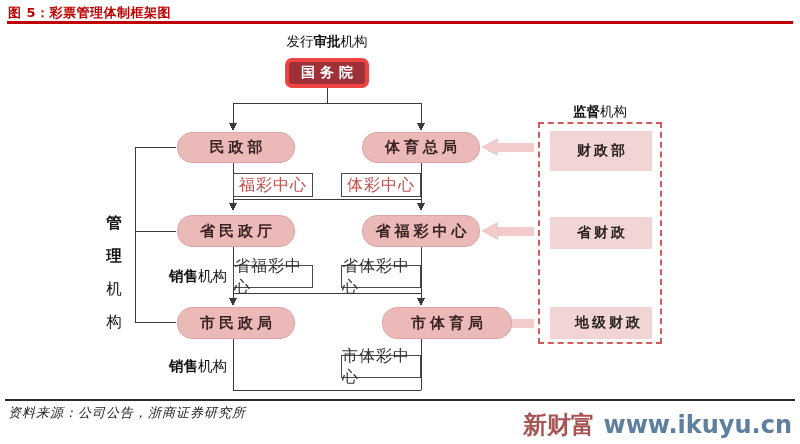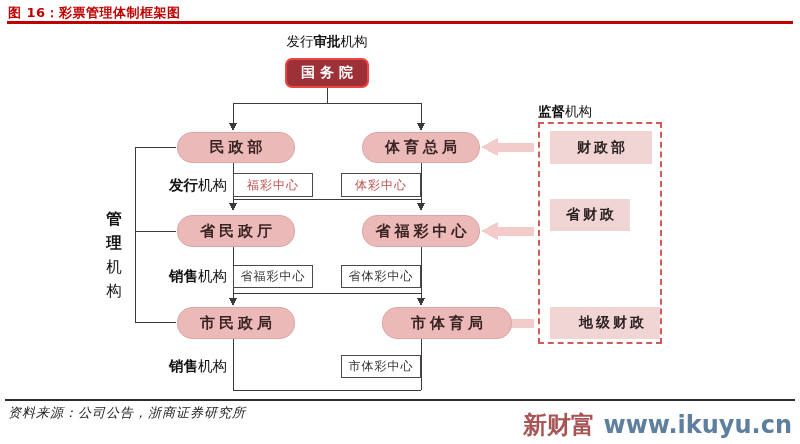--- a/index.html
+++ b/index.html
@@ -12,48 +12,48 @@
   
   .lbl{font-size:13.5px;color:#111;}
   .lbl b{font-weight:bold;}
   .side-lbl{font-size:14.5px;color:#111;text-align:right;width:80px;}
   .side-lbl b{font-weight:bold;}
   
   .pink-box{background:#ecb9b9;border:1px solid #dca6a6;border-radius:15px;
             display:flex;align-items:center;justify-content:center;
             font-family:"DejaVu Serif","Liberation Serif",serif;font-weight:bold;
             color:#3a2323;font-size:15px;letter-spacing:4px;padding-left:4px;box-sizing:border-box;}
-  .dark-box{background:#9e3137;border:2px solid #ef4444;border-radius:7px;
+  .dark-box{background:#9e3137;border:4px solid #ef4444;border-radius:7px;
             display:flex;align-items:center;justify-content:center;
             font-family:"DejaVu Serif","Liberation Serif",serif;font-weight:bold;
             color:#ffffff;font-size:14px;letter-spacing:5px;padding-left:5px;box-sizing:border-box;}
   .white-box{background:#ffffff;border:1px solid #4a4a4a;display:flex;align-items:center;
-             justify-content:center;font-size:12px;color:#333;letter-spacing:1px;box-sizing:border-box;}
+             justify-content:center;font-size:16px;color:#333;letter-spacing:1px;box-sizing:border-box;}
   .white-box.red{color:#c0504d;}
   .sup-box{background:#f1d5d5;display:flex;align-items:center;justify-content:center;
            font-family:"DejaVu Serif","Liberation Serif",serif;font-weight:bold;
            color:#2b2020;font-size:14px;letter-spacing:3px;padding-left:3px;box-sizing:border-box;}
   .dashed-frame{border:2px dashed #cf5b5b;box-sizing:border-box;background:transparent;}
-  .vert-lbl{width:20px;font-size:15.5px;line-height:24px;text-align:center;color:#111;
+  .vert-lbl{width:20px;font-size:15.5px;line-height:33px;text-align:center;color:#111;
             word-break:break-all;}
   .vert-lbl .vb{font-weight:bold;}
   
   .bottom-rule{left:5px;top:399px;width:790px;height:1.5px;background:#2c2c2c;}
   .source-note{left:8px;top:404px;font-family:"DejaVu Serif","Liberation Serif",serif;
                font-style:italic;font-size:13px;color:#1a1a1a;letter-spacing:1px;}
   .watermark{right:8px;top:409px;font-size:24px;font-weight:bold;white-space:nowrap;}
   .wm-brand{color:#a85454;}
   .wm-site{color:#5e7f9e;}
 </style>
 </head>
 <body>
 
 <div id="stage">
 
-  <div class="abs fig-title">图 16：彩票管理体制框架图</div>
+  <div class="abs fig-title">图 5：彩票管理体制框架图</div>
   <div class="abs title-rule"></div>
 
   <svg class="abs" width="800" height="444" viewBox="0 0 800 444" style="left:0;top:0;" shape-rendering="crispEdges">
     <g stroke="#3a3a3a" stroke-width="1" fill="none">
       <path d="M327,88 V103"></path>
       <path d="M233,103 H421"></path>
       <path d="M233,103 V124"></path>
       <path d="M421,103 V124"></path>
       <path d="M233,163 V204"></path>
       <path d="M421,163 V204"></path>
@@ -83,23 +83,20 @@
 
   <div class="abs lbl" style="left:245px;top:33px;width:164px;text-align:center;">
     <span>发行</span><b>审批</b><span>机构</span>
   </div>
 
   <div class="abs dark-box" style="left:285px;top:58px;width:84px;height:30px;">国务院</div>
 
   <div class="abs pink-box" style="left:177px;top:132px;width:118px;height:31px;">民政部</div>
   <div class="abs pink-box" style="left:362px;top:132px;width:118px;height:31px;">体育总局</div>
 
-  <div class="abs side-lbl" style="left:147px;top:176px;">
-    <b>发行</b><span>机构</span>
-  </div>
   <div class="abs white-box red" style="left:233px;top:173px;width:80px;height:24px;">福彩中心</div>
   <div class="abs white-box red" style="left:341px;top:173px;width:80px;height:24px;">体彩中心</div>
 
   <div class="abs pink-box" style="left:177px;top:215px;width:118px;height:32px;">省民政厅</div>
   <div class="abs pink-box" style="left:362px;top:215px;width:118px;height:32px;">省福彩中心</div>
 
   <div class="abs side-lbl" style="left:147px;top:267px;">
     <b>销售</b><span>机构</span>
   </div>
   <div class="abs white-box" style="left:233px;top:265px;width:80px;height:23px;">省福彩中心</div>
@@ -110,27 +107,27 @@
 
   <div class="abs side-lbl" style="left:147px;top:357px;">
     <b>销售</b><span>机构</span>
   </div>
   <div class="abs white-box" style="left:341px;top:355px;width:80px;height:23px;">市体彩中心</div>
 
   <div class="abs vert-lbl" style="left:104px;top:207px;">
     <span class="vb">管理</span><span>机构</span>
   </div>
 
-  <div class="abs lbl" style="left:538px;top:103px;width:124px;">
+  <div class="abs lbl" style="left:538px;top:103px;width:124px;text-align:center;">
     <b>监督</b><span>机构</span>
   </div>
   <div class="abs dashed-frame" style="left:538px;top:122px;width:124px;height:222px;"></div>
-  <div class="abs sup-box" style="left:550px;top:131px;width:102px;height:33px;">财政部</div>
-  <div class="abs sup-box" style="left:550px;top:199px;width:80px;height:32px;">省财政</div>
-  <div class="abs sup-box" style="left:550px;top:307px;width:110px;height:32px;padding-left:16px;">地级财政</div>
+  <div class="abs sup-box" style="left:550px;top:131px;width:102px;height:40px;">财政部</div>
+  <div class="abs sup-box" style="left:550px;top:217px;width:102px;height:32px;">省财政</div>
+  <div class="abs sup-box" style="left:550px;top:307px;width:102px;height:32px;padding-left:16px;">地级财政</div>
 
   <div class="abs bottom-rule"></div>
   <div class="abs source-note">资料来源：公司公告，浙商证券研究所</div>
   <div class="abs watermark">
     <span class="wm-brand">新财富</span>
     <span class="wm-site">www.ikuyu.cn</span>
   </div>
 
 </div>
 

